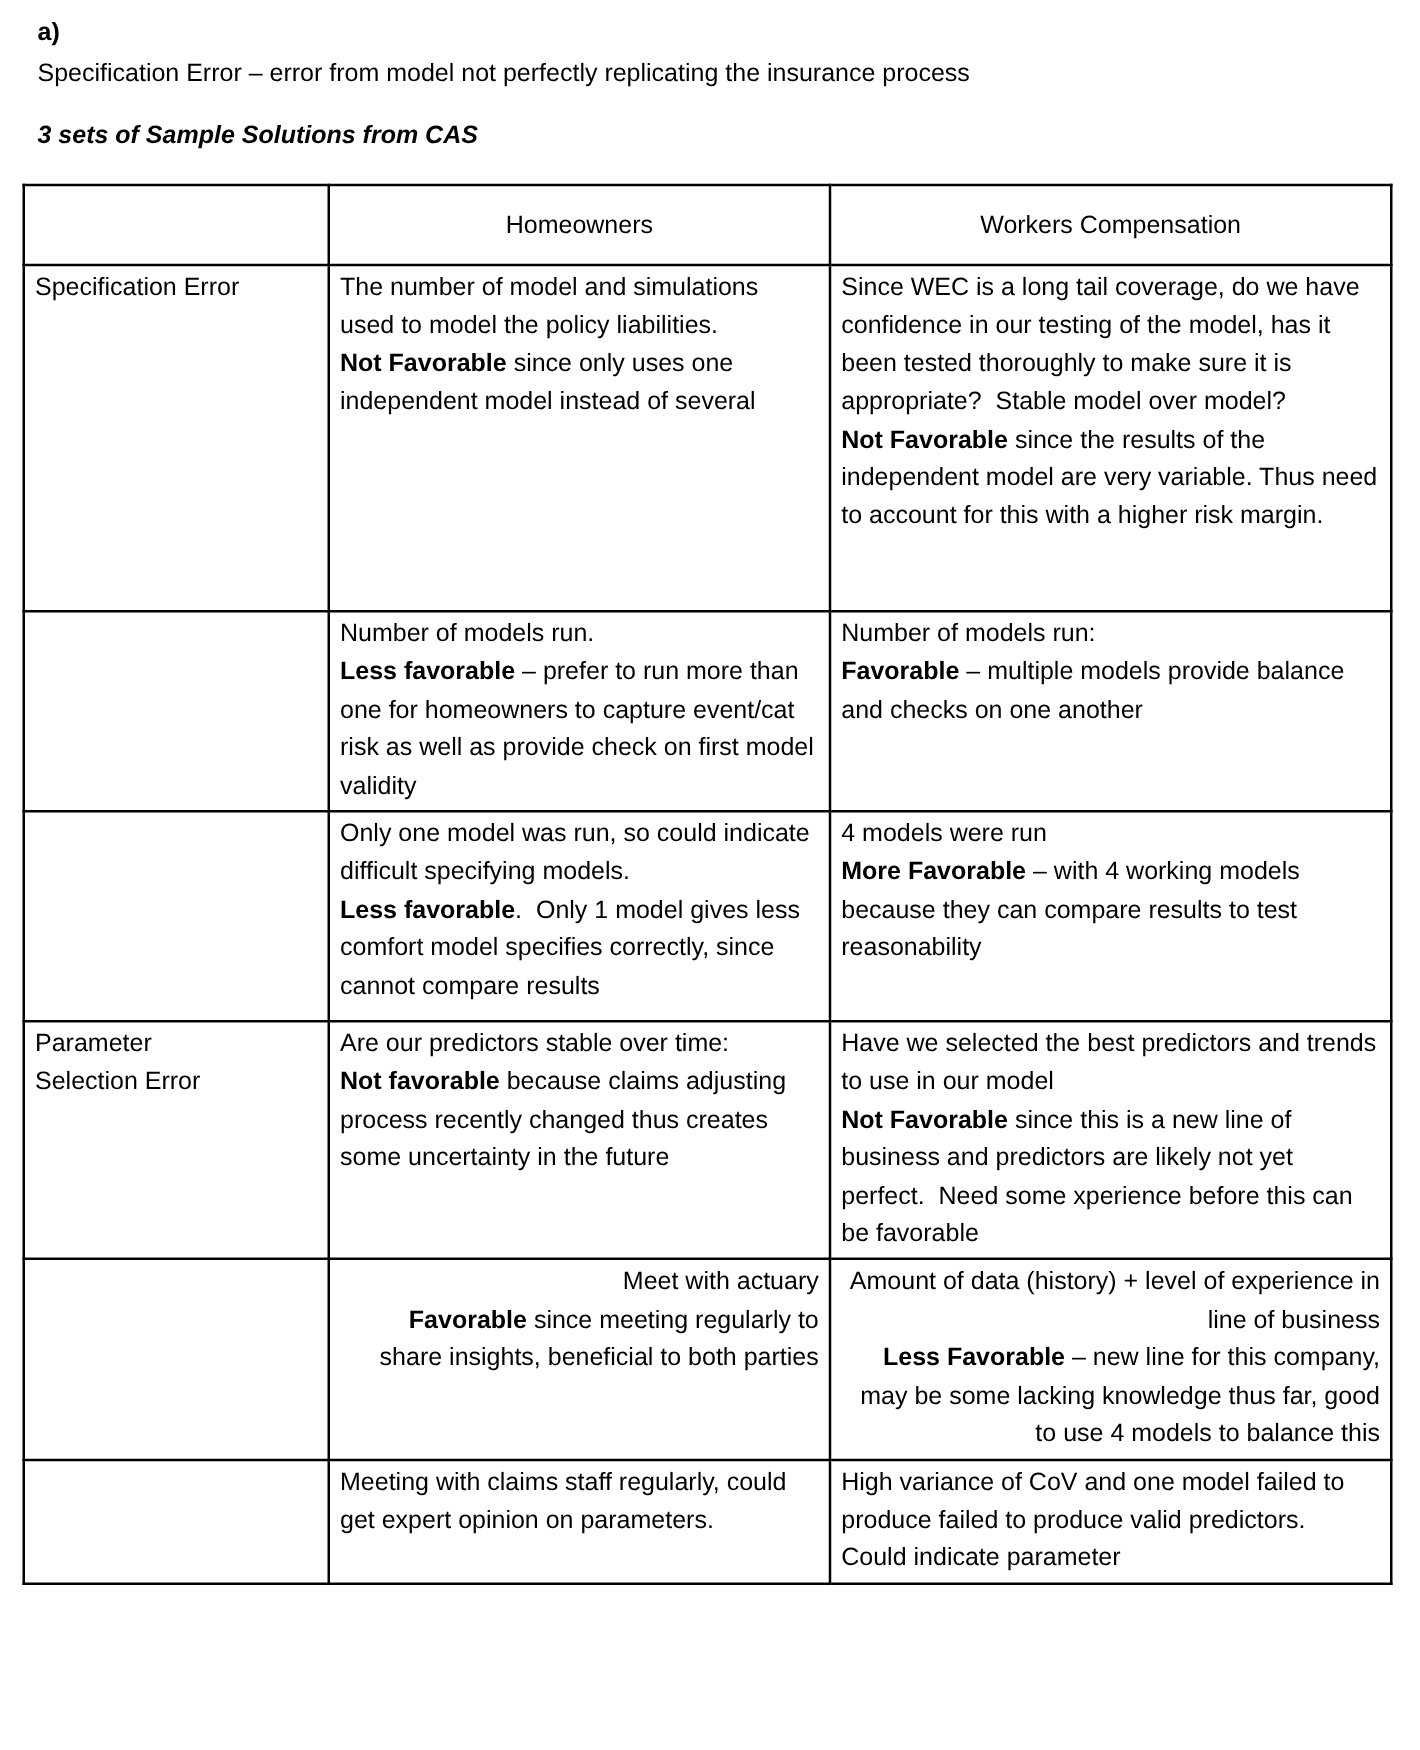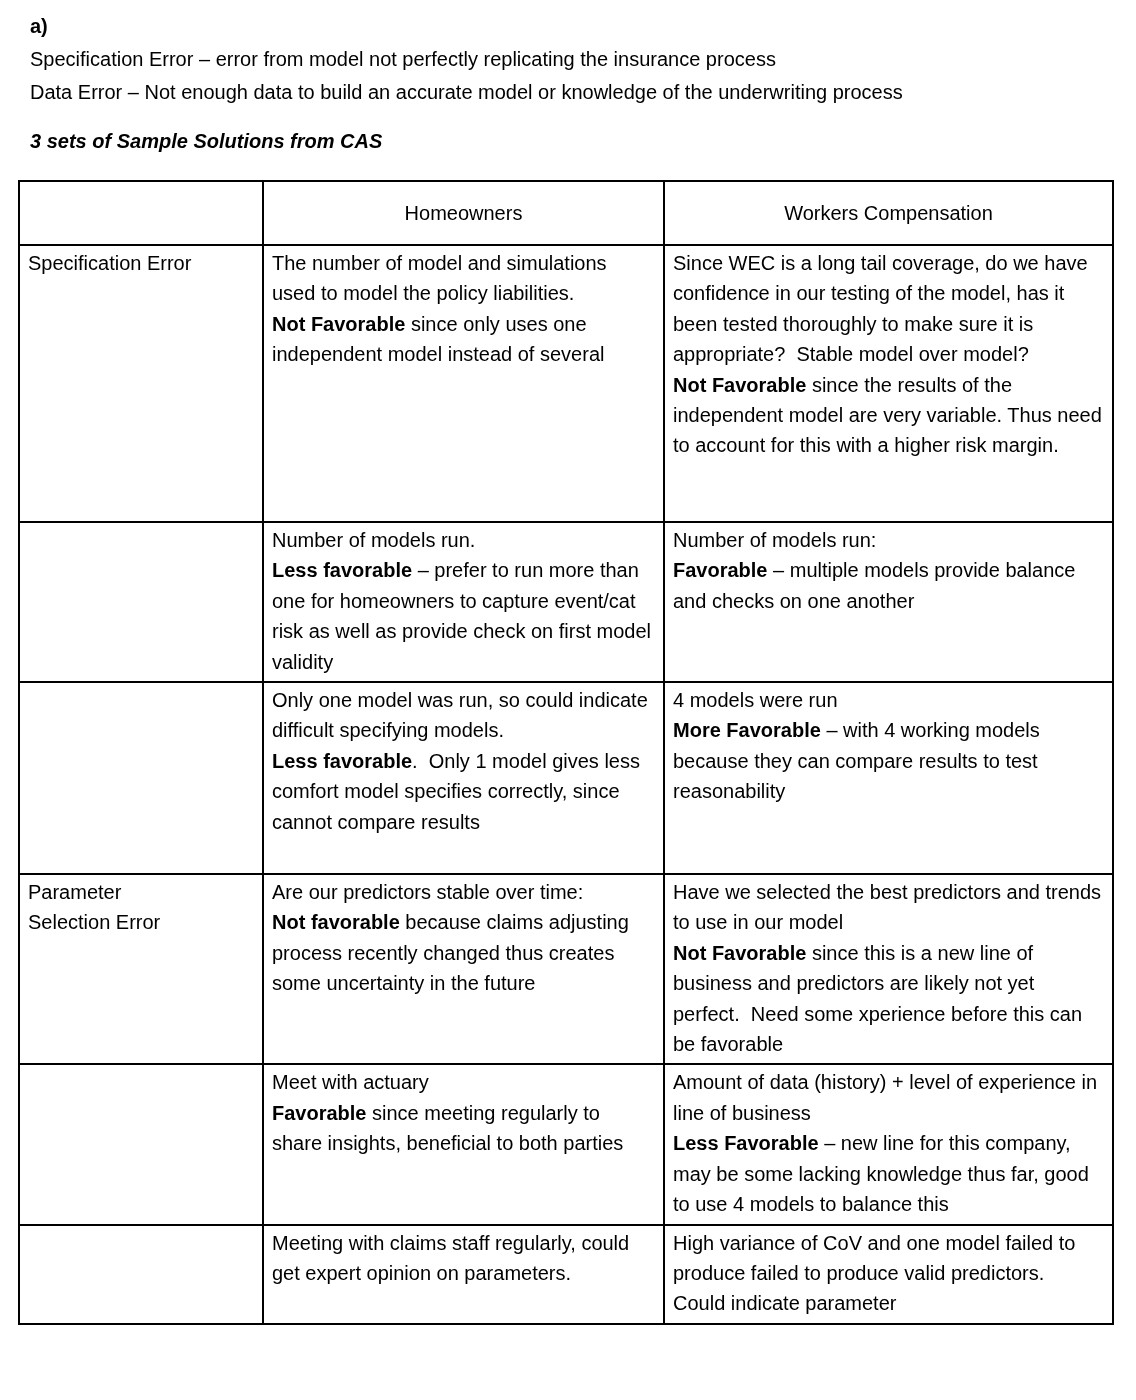--- a/index.html
+++ b/index.html
@@ -34,34 +34,33 @@
     font-weight: normal;
     text-align: center;
     height: 31px;
     padding: 16px 4px;
     line-height: 30px;
   }
   table.grid td { padding: 2px 8px 4px 8px; }
   td.lbl { font-weight: normal; padding-left: 10px; line-height: 34px; }
   tr.r0 { height: 277px; }
   tr.r1 { height: 152px; }
-  tr.r2 { height: 192px; }
+  tr.r2 { height: 168px; }
   tr.r3 { height: 186px; }
-  tr.r4 { height: 156px; }
+  tr.r4 { height: 156px; text-align: right; }
   tr.r5 { height: 86px; }
   b { font-weight: bold; }
 </style>
 </head>
 <body>
 
 <div class="page">
   <div class="intro">
     <p class="bold">a)</p>
     <p>Specification Error – error from model not perfectly replicating the insurance process</p>
-    <p>Data Error – Not enough data to build an accurate model or knowledge of the underwriting process</p>
     <p class="subtitle">3 sets of Sample Solutions from CAS</p>
   </div>
 
   <table class="grid">
     <colgroup>
       <col style="width:244px">
       <col style="width:401px">
       <col style="width:449px">
     </colgroup>
     <thead>

